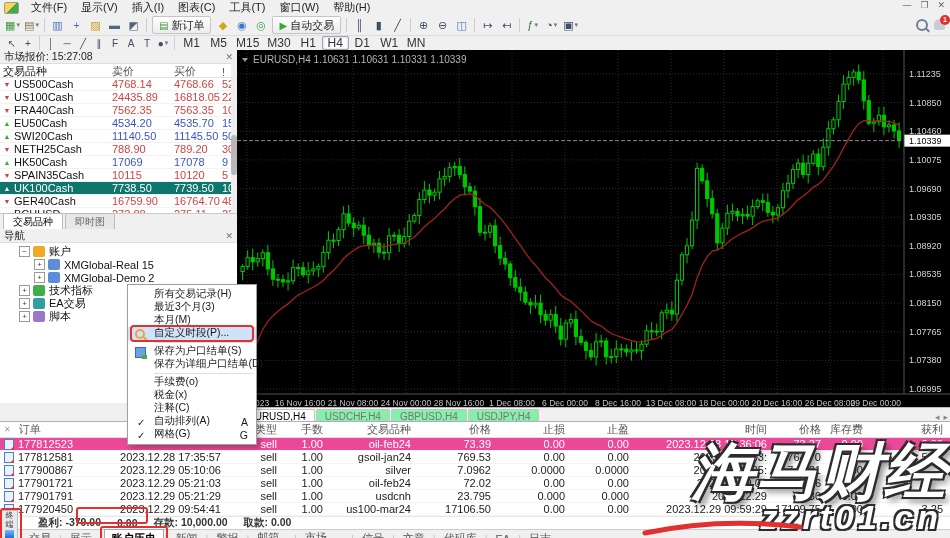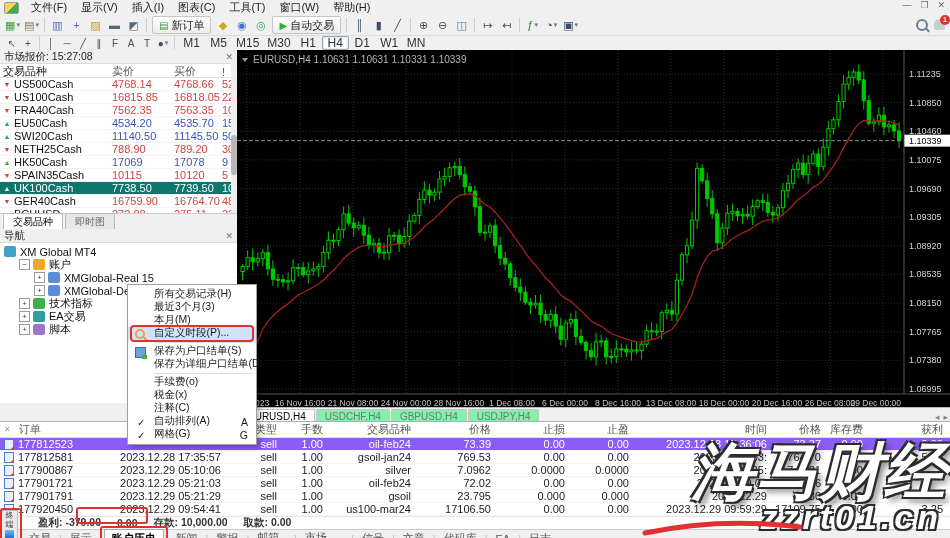--- a/index.html
+++ b/index.html
@@ -50,21 +50,21 @@
   #chart-win{position:absolute;left:237px;top:50px;width:713px;height:371px;background:#000}
   #chart-tabs{position:absolute;left:237px;top:407px;width:713px;height:14px;background:#f0f0f0;border-top:1px solid #bbb;display:flex;align-items:flex-end;padding-left:2px;gap:1px}
   .c-tab{padding:0 8px;font-size:10px;color:#777;border:1px solid #c5c5c5;border-bottom:none;background:#86efac;height:12px;display:flex;align-items:center;border-radius:2px 2px 0 0}
   .c-tab.active{background:#fff;color:#000}
   .tab-arrows{margin-left:auto;padding-right:4px;color:#888;font-size:9px;display:flex;gap:4px}
   
   #terminal{position:absolute;left:0;top:421px;width:950px;height:117px;background:#fff;border-top:1px solid #b0b0b0}
   .t-grid{display:grid;grid-template-columns:100px 128px 56px 46px 88px 80px 74px 64px 138px 54px 42px 80px;align-items:center}
   .t-head{height:15px;border-bottom:1px solid #e0e0e0;color:#555}
   .t-row{height:12px;border-bottom:1px solid #f4f4f4;color:#222}
-  .t-row.sel{background:#8b5cf6}
+  .t-row.sel{background:#ec4899}
   .t-row.sel *{color:#fff!important}
   .cell-r{text-align:right;padding-right:7px;overflow:hidden;white-space:nowrap}
   .ord{display:flex;align-items:center;gap:4px;padding-left:4px}
   .ord-ic{width:8px;height:9px;background:#eaf1fb;border:1px solid #4a7fd0;position:relative;flex:none}
   .ord-ic::after{content:"";position:absolute;right:-1px;bottom:-1px;border-left:4px solid transparent;border-bottom:4px solid #d04040}
   #t-sum{height:12px;display:flex;gap:16px;align-items:center;padding-left:38px;color:#333;font-weight:bold;font-size:10.5px;border-top:1px solid #e8e8e8}
   #t-tabs{height:17px;background:#f0f0f0;border-top:1px solid #ccc;display:flex;align-items:center;padding-left:22px;color:#555}
   .t-tab{padding:1px 7px;position:relative;white-space:nowrap}
   .t-tab.active{background:#fff;border:1px solid #aaa;font-weight:bold;color:#000}
   .t-tab.active::after{content:"";position:absolute;inset:-4px -5px;border:2px solid #e23030;border-radius:3px;pointer-events:none}
@@ -195,21 +195,21 @@
         </span>
         <span class="num red">4768.14</span>
         <span class="num red">4768.66</span>
         <span class="num red">52</span>
       </div>
       <div class="mw-grid">
         <span class="sym">
           <span class="arr" style="color: rgb(208, 64, 64);">▼</span>
           <span>US100Cash</span>
         </span>
-        <span class="num red">16815.85</span>
+        <span class="num red">24435.89</span>
         <span class="num red">16818.05</span>
         <span class="num red">220</span>
       </div>
       <div class="mw-grid">
         <span class="sym">
           <span class="arr" style="color: rgb(208, 64, 64);">▼</span>
           <span>FRA40Cash</span>
         </span>
         <span class="num red">7562.35</span>
         <span class="num red">7563.35</span>
@@ -296,24 +296,20 @@
       <span class="doc-tab">即时图</span>
     </div>
 </div>
 
 <div id="navigator">
   <div class="panel-caption">
     <span>导航</span>
     <span class="x-btn">✕</span>
   </div>
   <div id="nav-tree" style="padding-top:2px">
-      <div class="tree-row" style="padding-left: 4px;">
-        <span class="tree-ic" style="background: rgb(63, 160, 200);"></span>
-        <span>XM Global MT4</span>
-      </div>
       <div class="tree-row" style="padding-left: 19px;">
         <span class="expander">−</span>
         <span class="tree-ic" style="background: rgb(240, 168, 40);"></span>
         <span>账户</span>
       </div>
       <div class="tree-row" style="padding-left: 34px;">
         <span class="expander">+</span>
         <span class="tree-ic" style="background: rgb(91, 141, 217);"></span>
         <span>XMGlobal-Real 15</span>
       </div>
@@ -762,21 +758,21 @@
         <span class="cell-r"></span>
       </div>
       <div class="t-grid t-row">
         <span class="ord">
           <span class="ord-ic"></span>
           <span>177901791</span>
         </span>
         <span class="cell-r">2023.12.29 05:21:29</span>
         <span class="cell-r">sell</span>
         <span class="cell-r">1.00</span>
-        <span class="cell-r">gsoil</span>
+        <span class="cell-r">usdcnh</span>
         <span class="cell-r">23.795</span>
         <span class="cell-r">0.000</span>
         <span class="cell-r">0.000</span>
         <span class="cell-r">2023.12.29</span>
         <span class="cell-r">23.80</span>
         <span class="cell-r">0.00</span>
         <span class="cell-r"></span>
       </div>
       <div class="t-grid t-row">
         <span class="ord">

